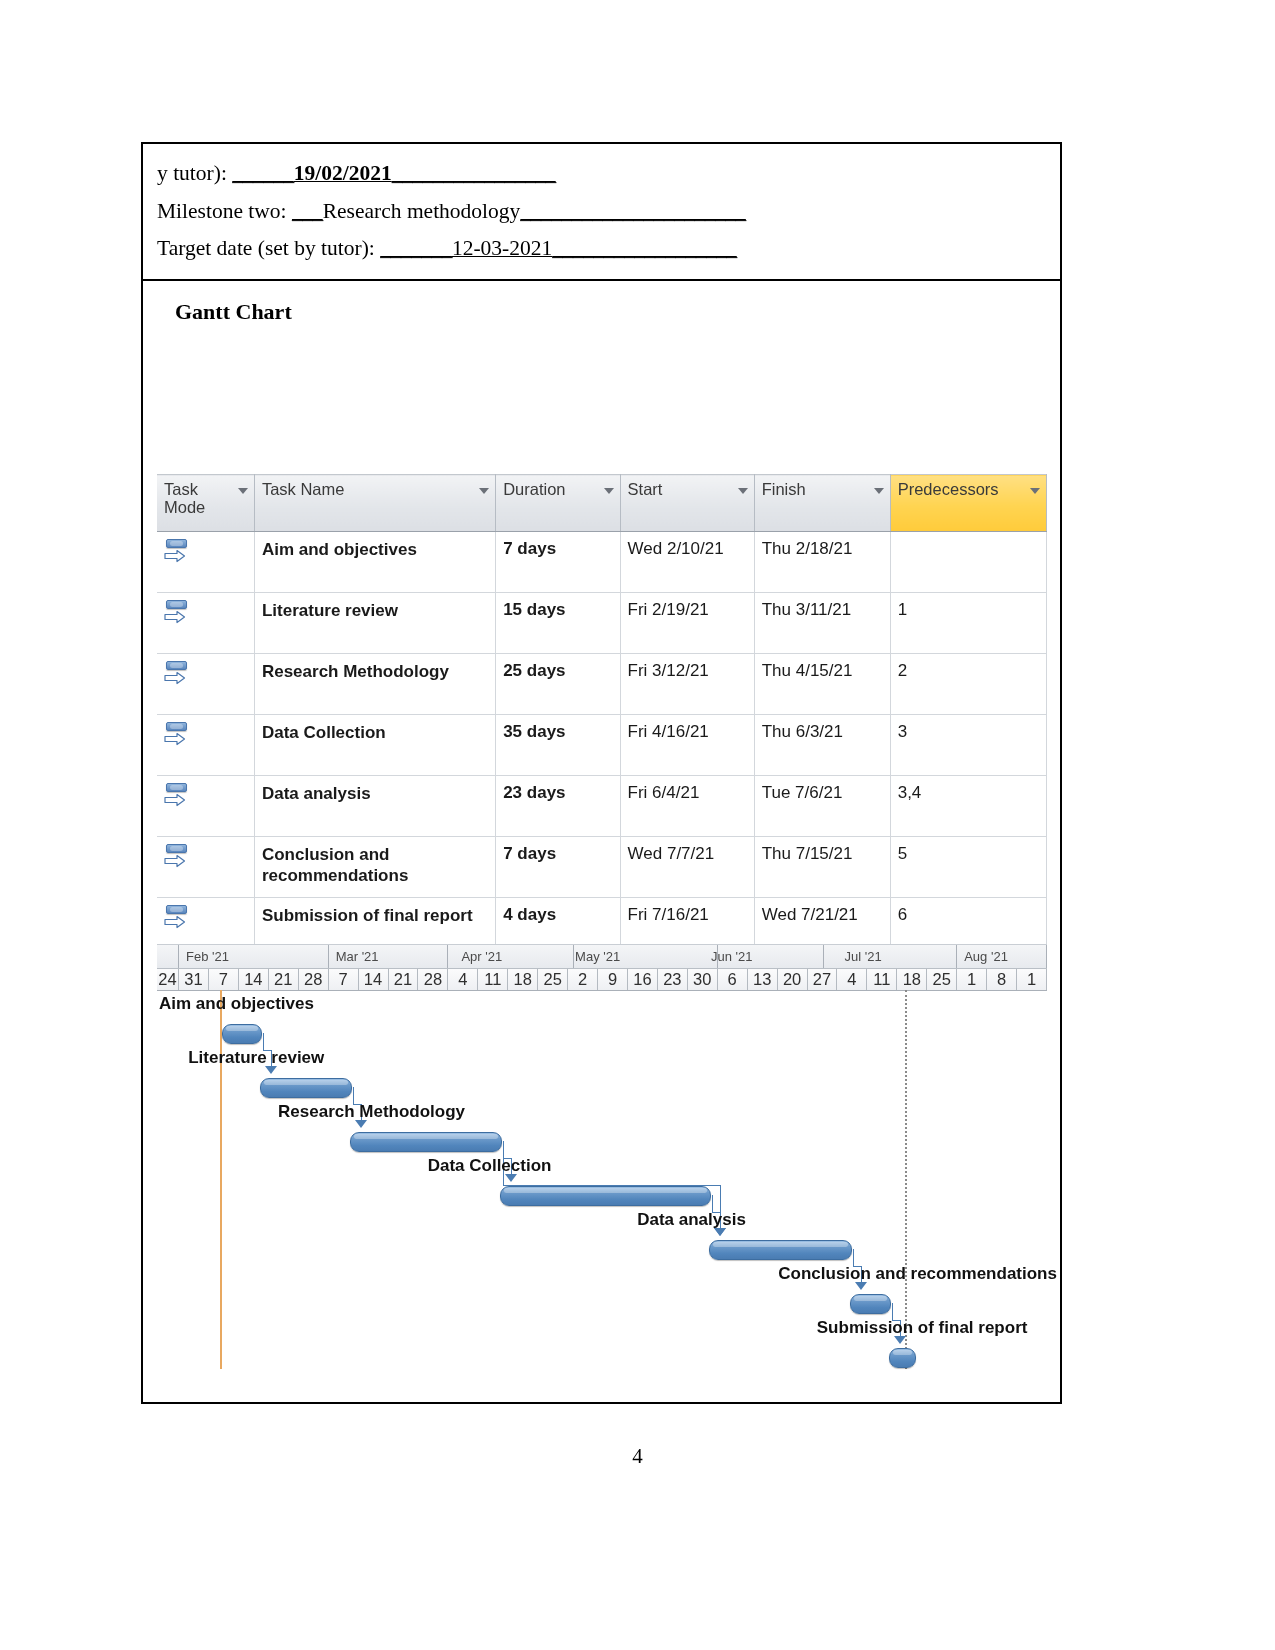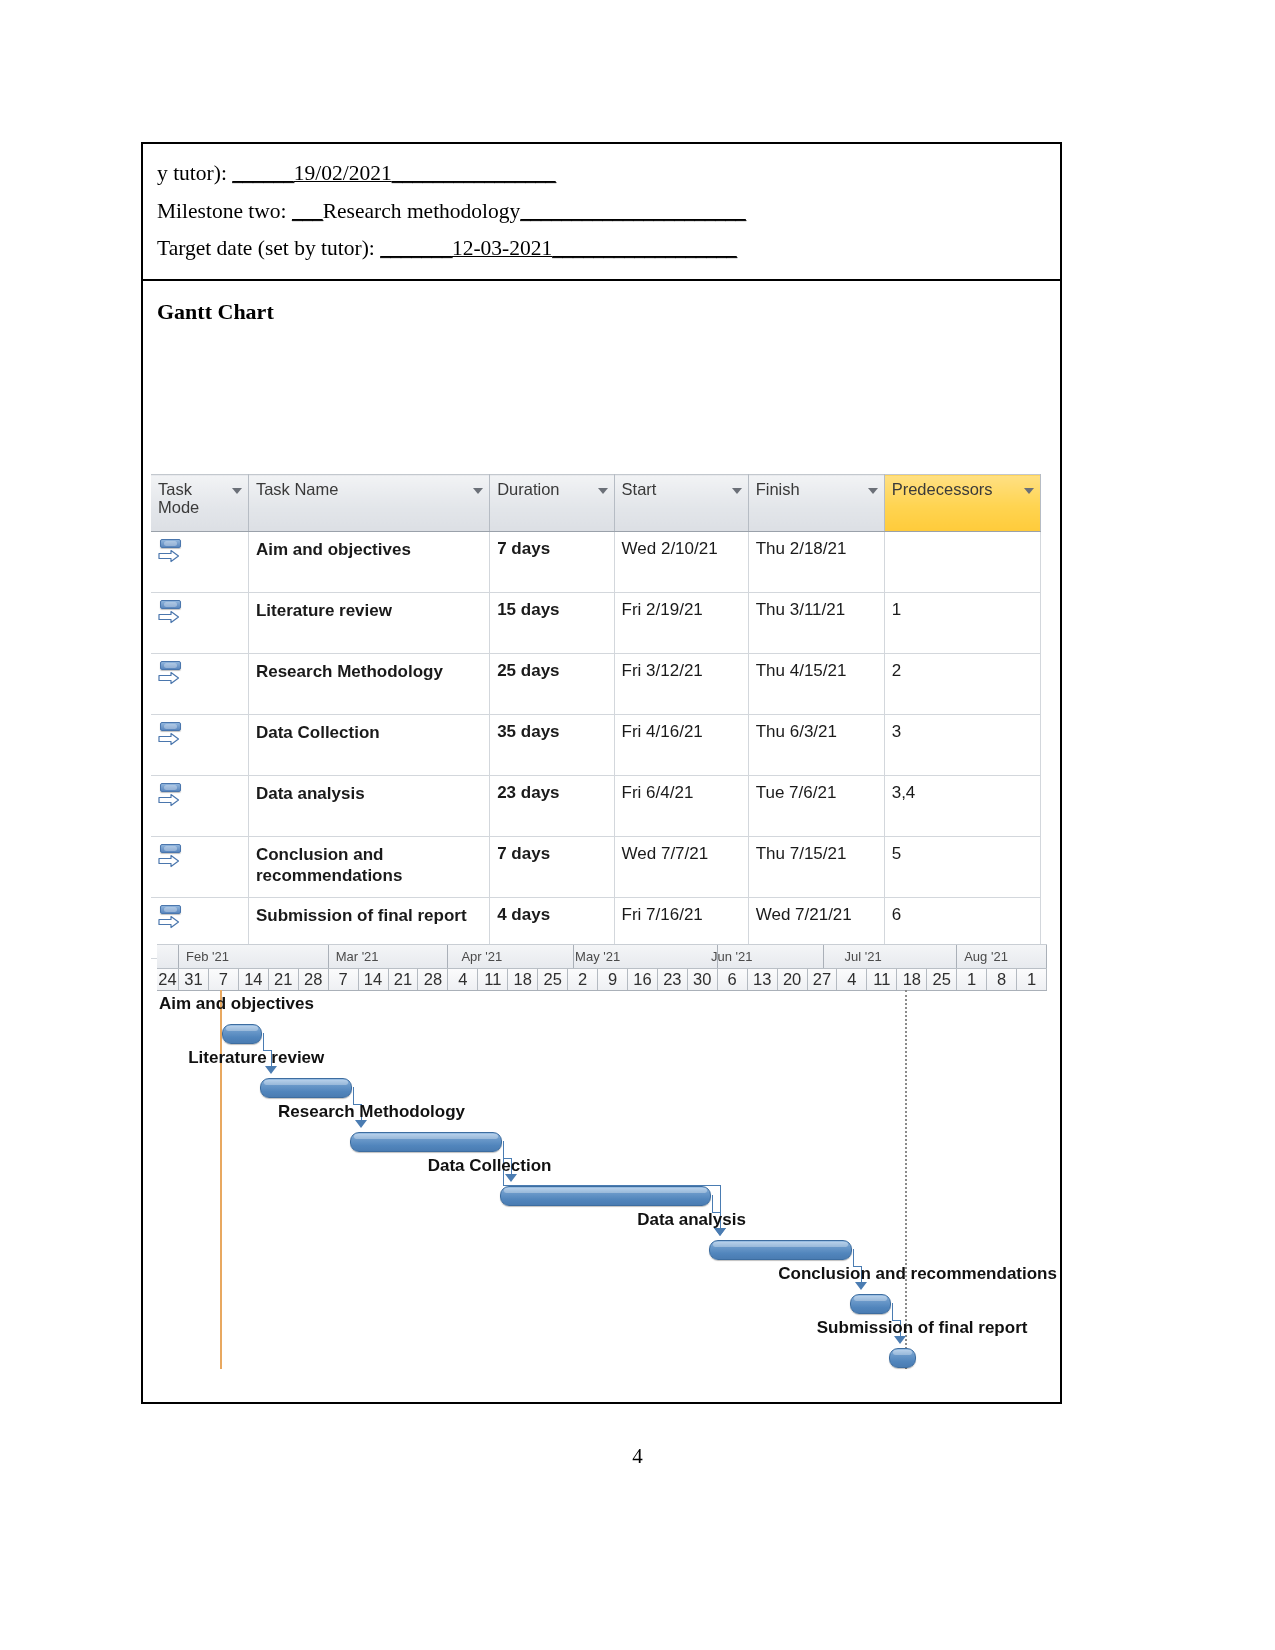--- a/index.html
+++ b/index.html
@@ -34,48 +34,48 @@
   }
   .hdr-line {
     font-family: "Liberation Serif", serif;
     font-size: 21.5px;
     color: #000000;
     line-height: 1.05;
     margin: 0 0 0 0;
     padding: 6px 0 9px 0;
     white-space: nowrap;
   }
-  .hdr-line .bold { font-weight: normal; }
+  .hdr-line .bold { font-weight: bold; }
   .u { text-decoration: underline; text-decoration-thickness: 1px; }
   .blank { letter-spacing: -0.5px; }
 
   
   .body-block {
-    padding: 10px 16px 0 14px;
+    padding: 10px 16px 0 32px;
   }
   .sec-title {
     font-family: "Liberation Serif", serif;
     font-size: 22px;
     font-weight: bold;
     color: #000000;
     margin: 8px 0 14px 0;
   }
   .para {
     font-family: "Liberation Serif", serif;
     font-size: 21.5px;
     color: #000000;
     line-height: 1.85;
     text-align: justify;
     margin: 0;
   }
 
   
   #proj-table {
     position: absolute;
-    left: 8px;
+    left: 14px;
     top: 330px;
     width: 890px;
     font-family: "Liberation Sans", sans-serif;
     border-collapse: collapse;
   }
   #proj-table table { border-collapse: collapse; width: 100%; }
 
   #proj-table th {
     background: linear-gradient(to bottom, #f2f3f5 0%, #e3e6ea 55%, #dcdfe4 100%);
     border-right: 1px solid #b6bcc4;

